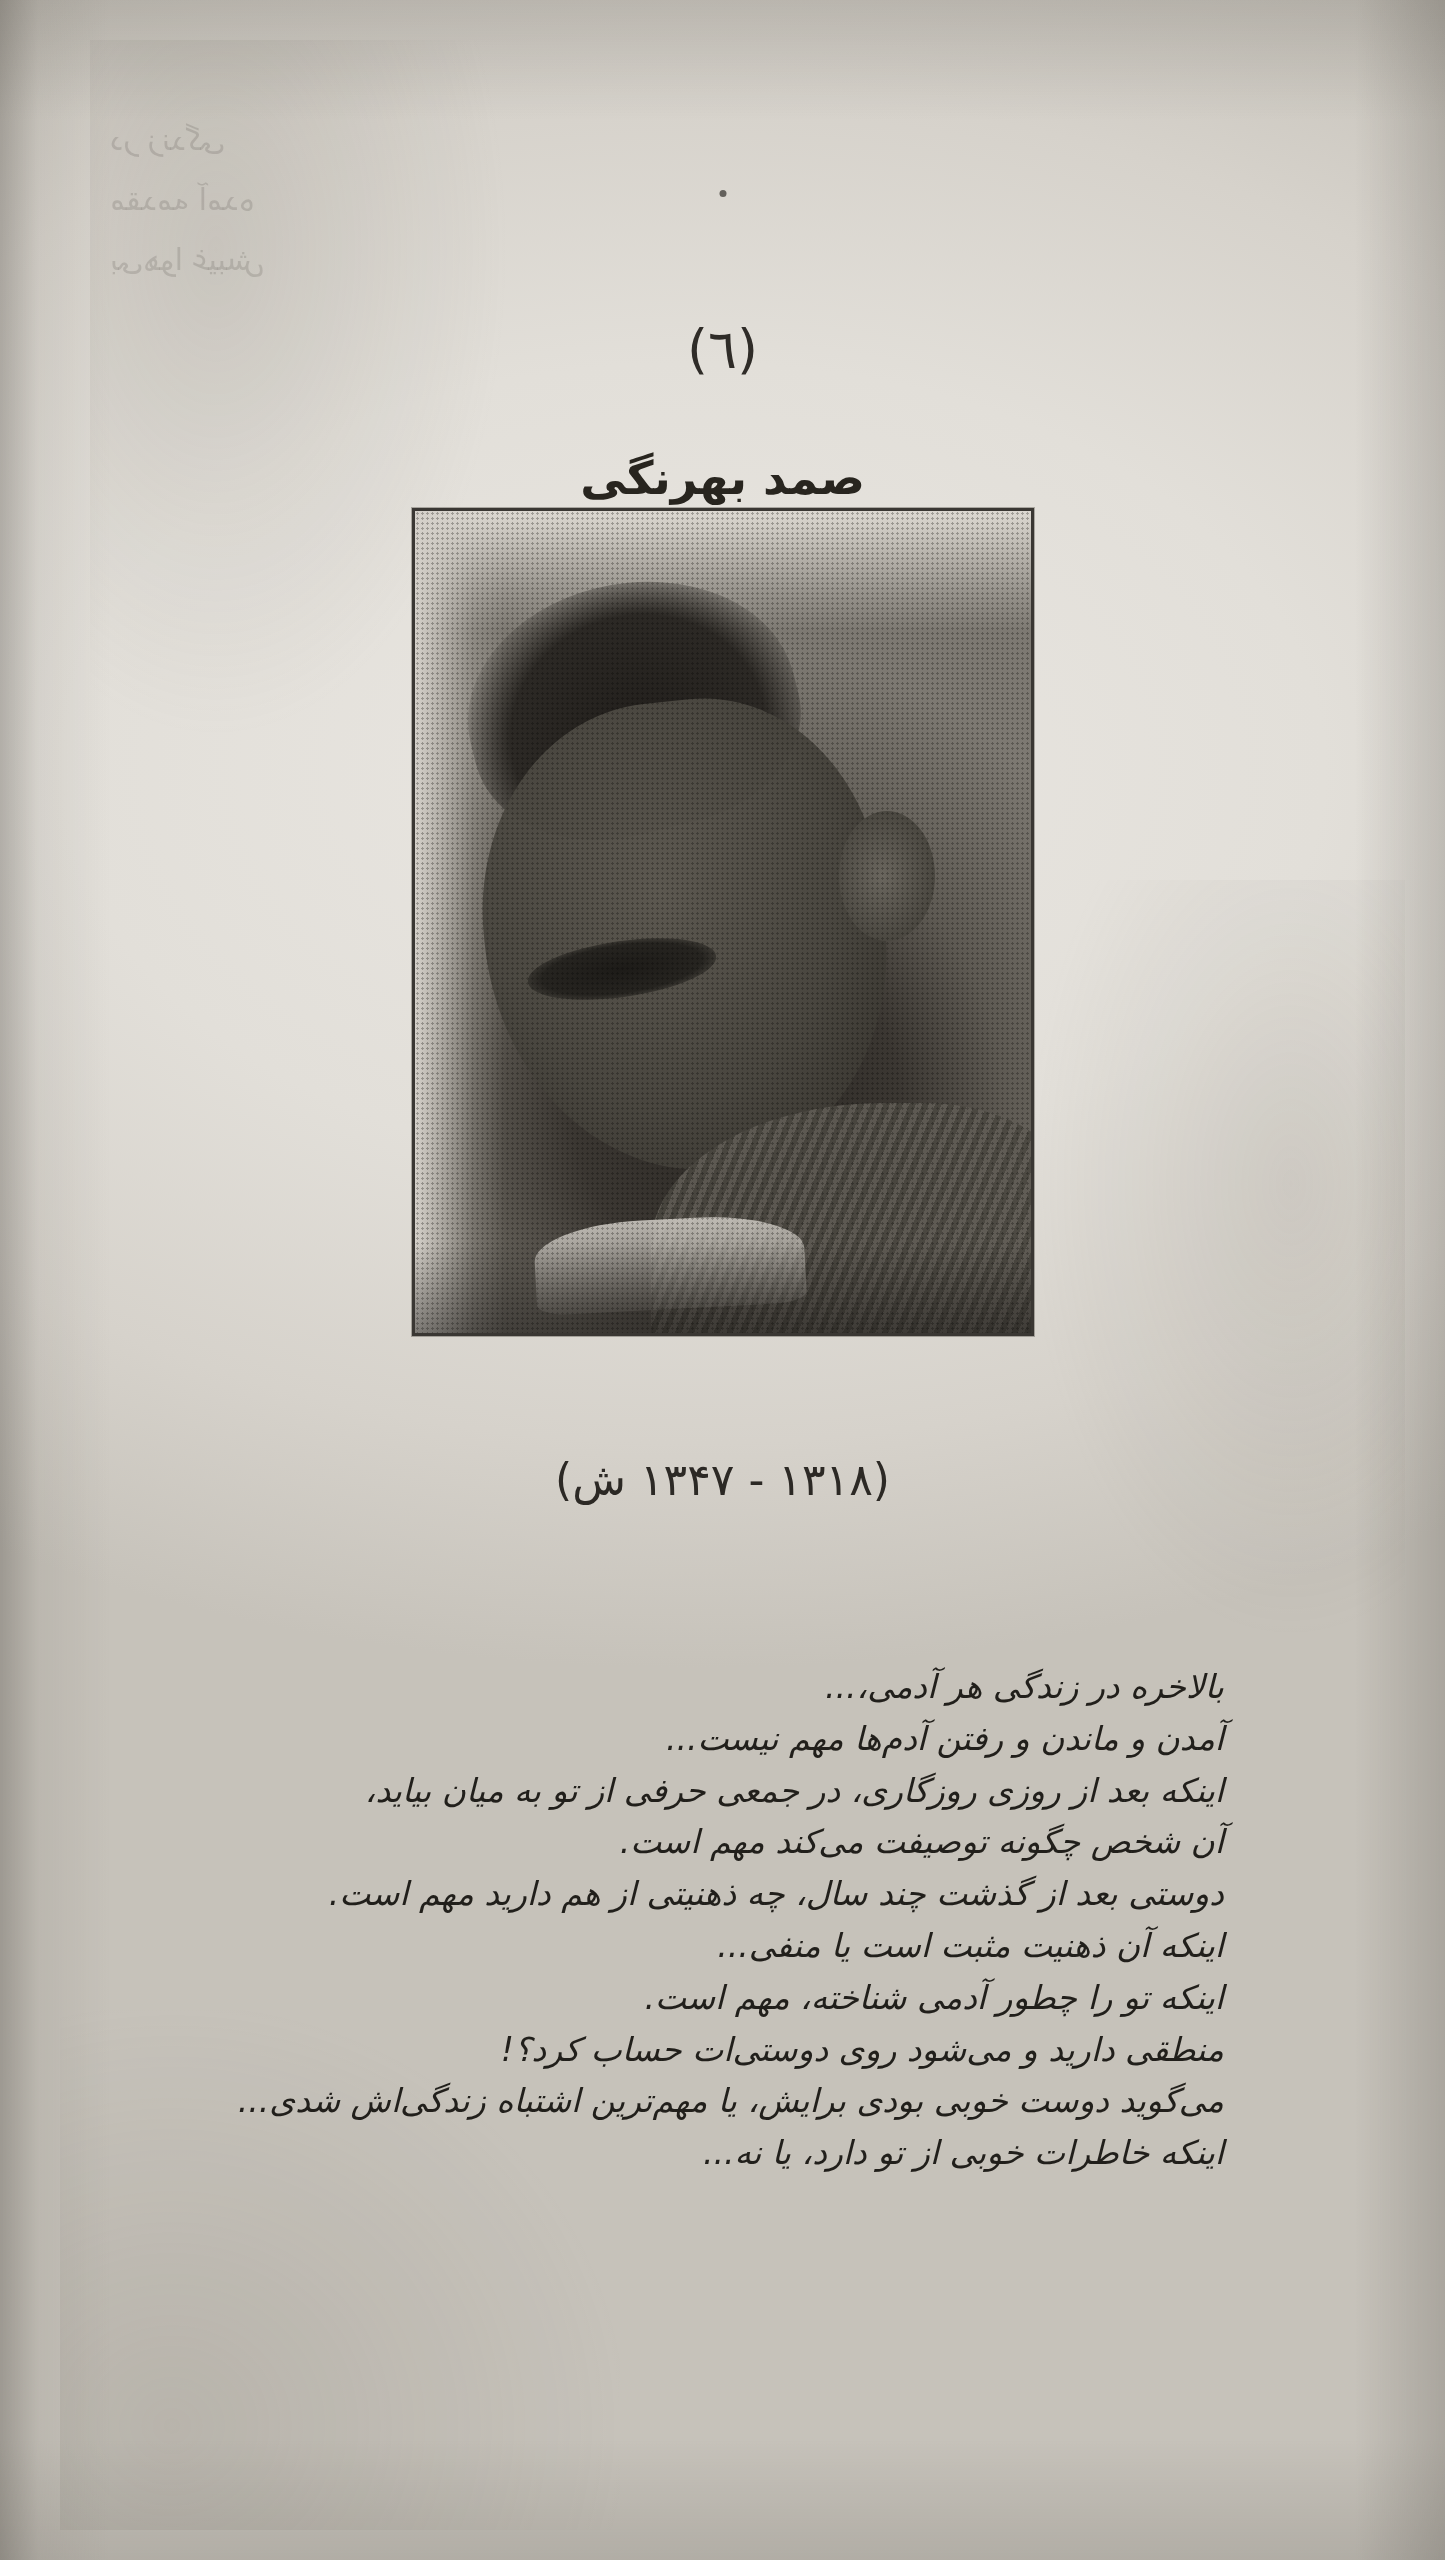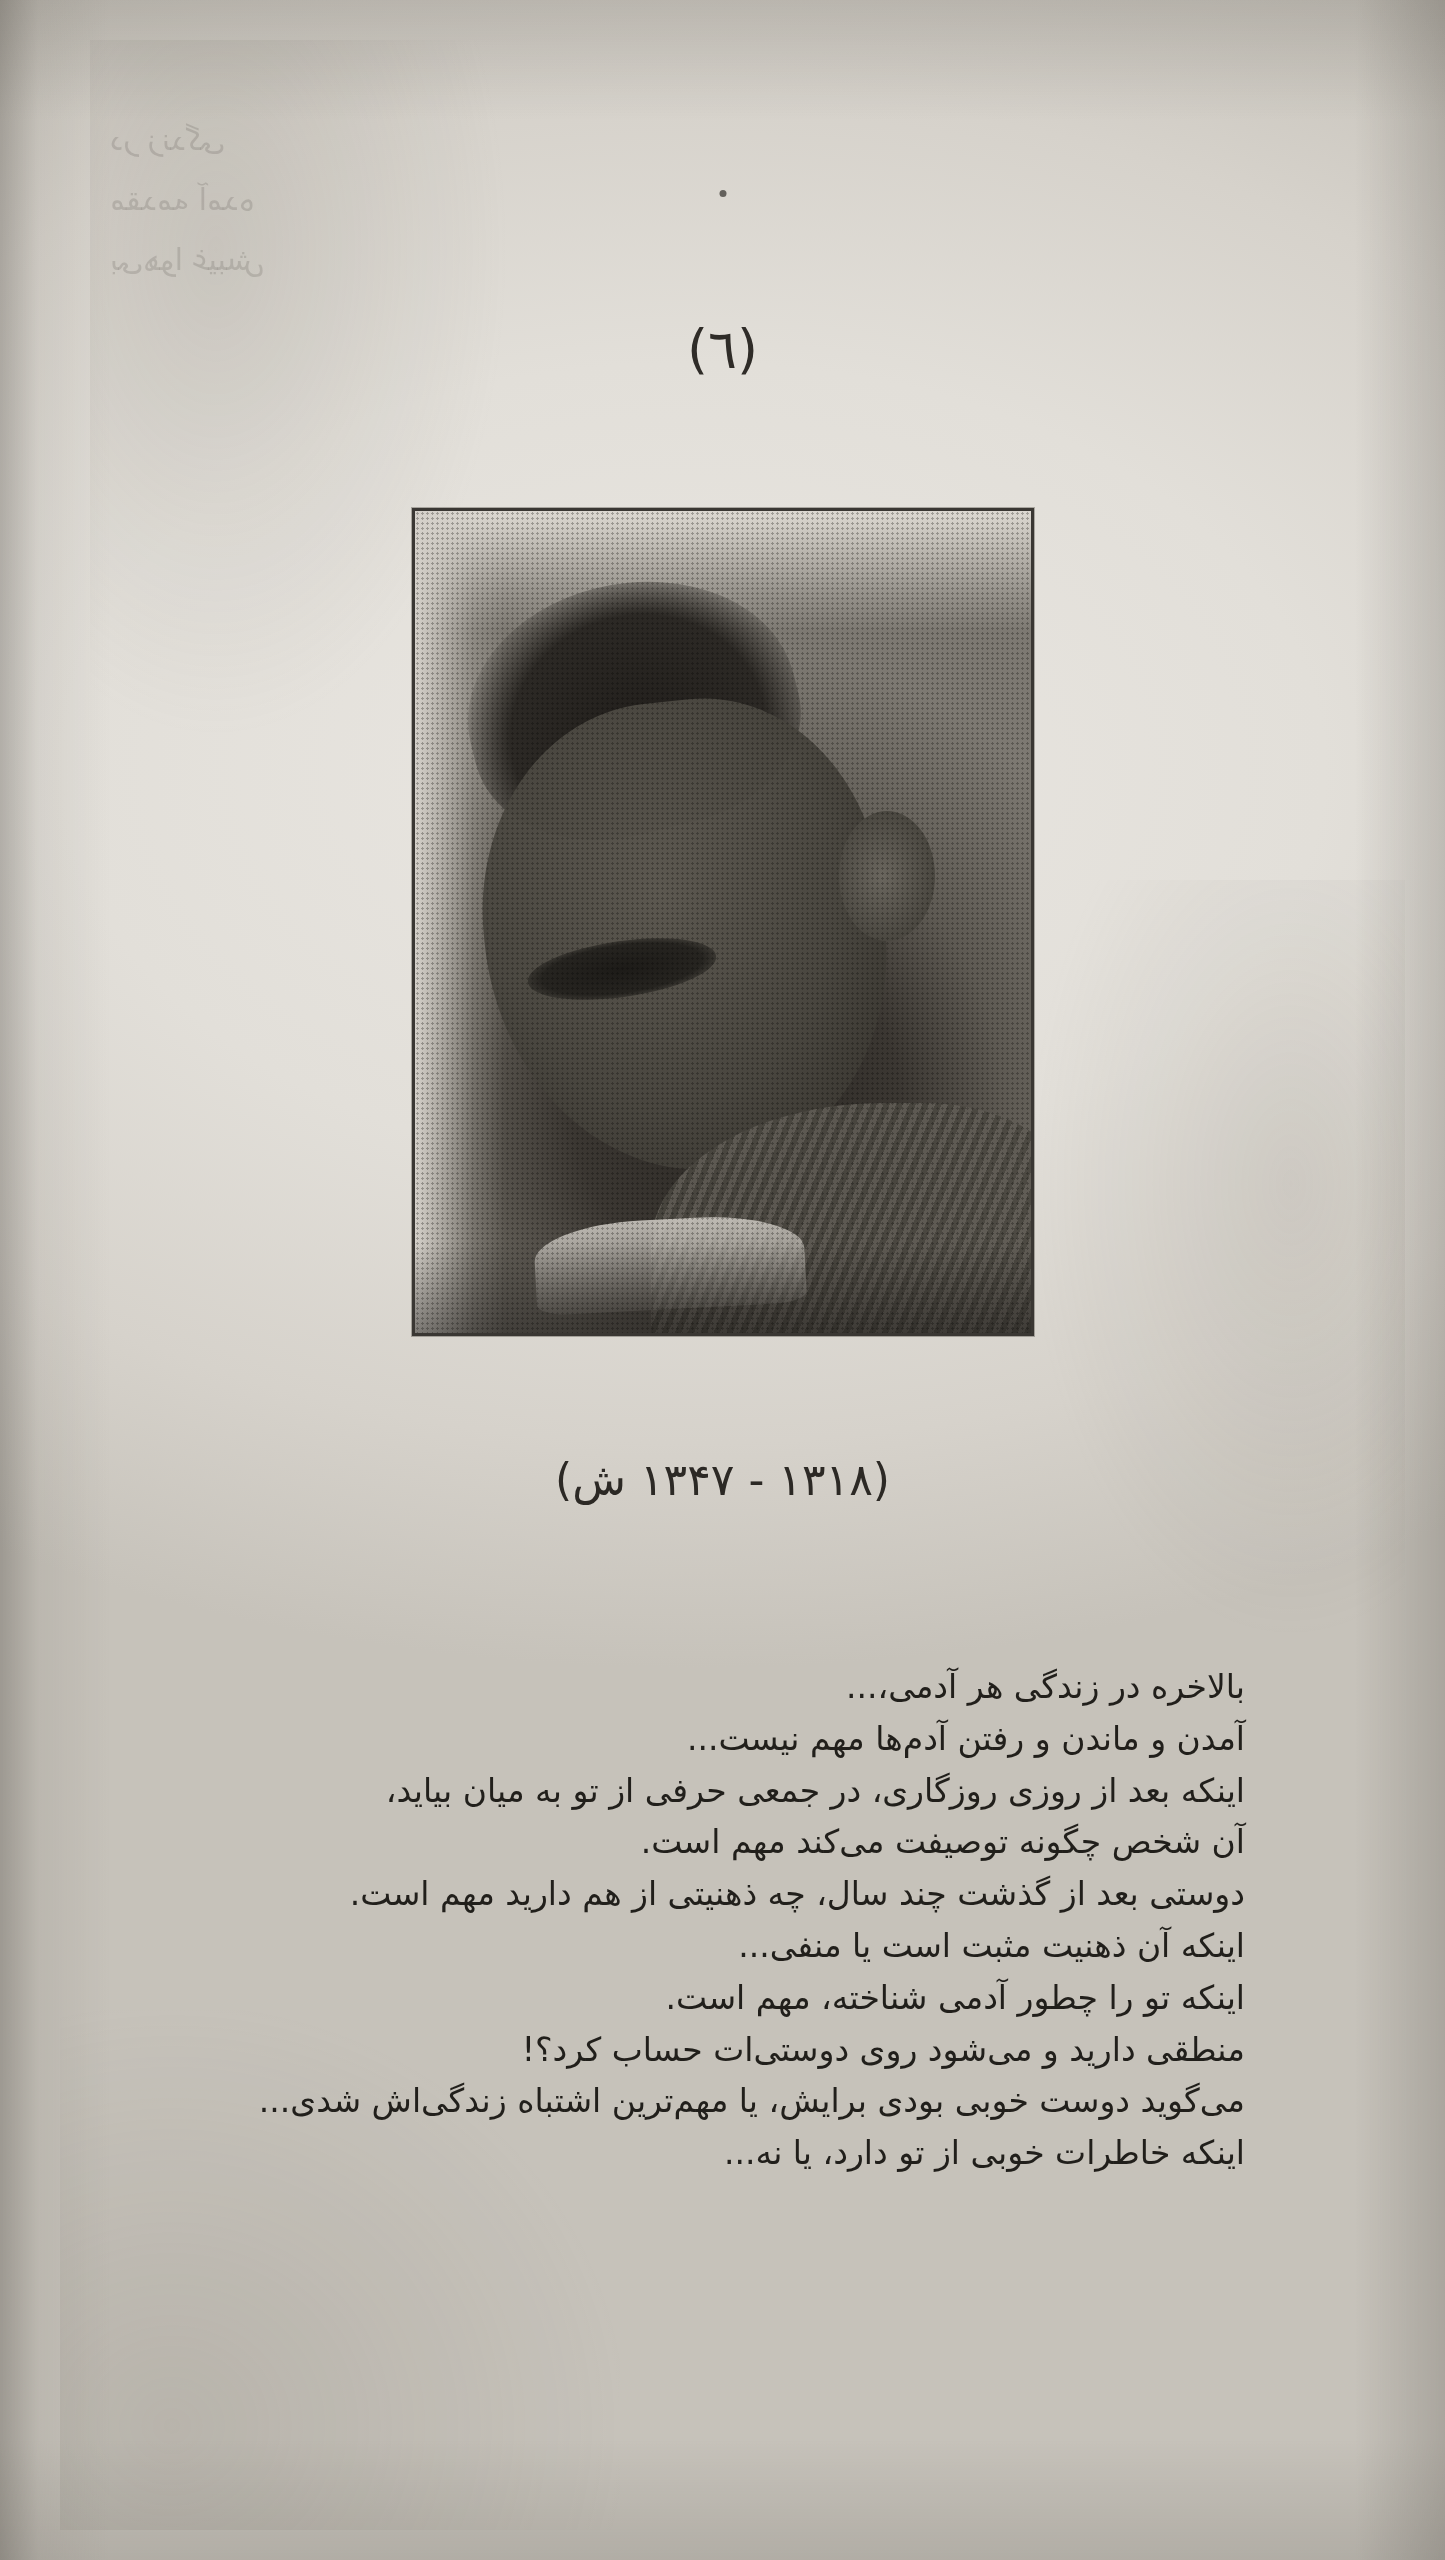--- a/index.html
+++ b/index.html
@@ -200,27 +200,28 @@
     font-size: 44px;
     color: #2c2925;
     direction: rtl;
     letter-spacing: 0.5px;
   }
 
   
   .quote {
     position: absolute;
     top: 1628px;
-    right: 160px;
+    right: 181px;
     width: 1070px;
     direction: rtl;
     text-align: right;
     color: #211f1b;
     font-size: 33px;
     line-height: 1.57;
+    font-style: italic;
   }
   .quote .line {
     white-space: nowrap;
     margin: 0;
     padding: 0;
   }
 
   
   .bleed {
     position: absolute;
@@ -251,20 +252,21 @@
     <div>مقدمه آمده</div>
     <div>بی‌هوا غیبش</div>
   </div>
 
   <div class="content">
 
     <div class="dot-mark"></div>
 
     <div class="chapter-number">(٦)</div>
 
+    <h1 class="chapter-title">صمد بهرنگی</h1>
 
     <div class="portrait-frame">
       <div class="photo">
         <div class="photo-top-light"></div>
         <div class="photo-left-light"></div>
         <div class="hair"></div>
         <div class="face"></div>
         <div class="ear"></div>
         <div class="mustache"></div>
         <div class="shoulder"></div>

